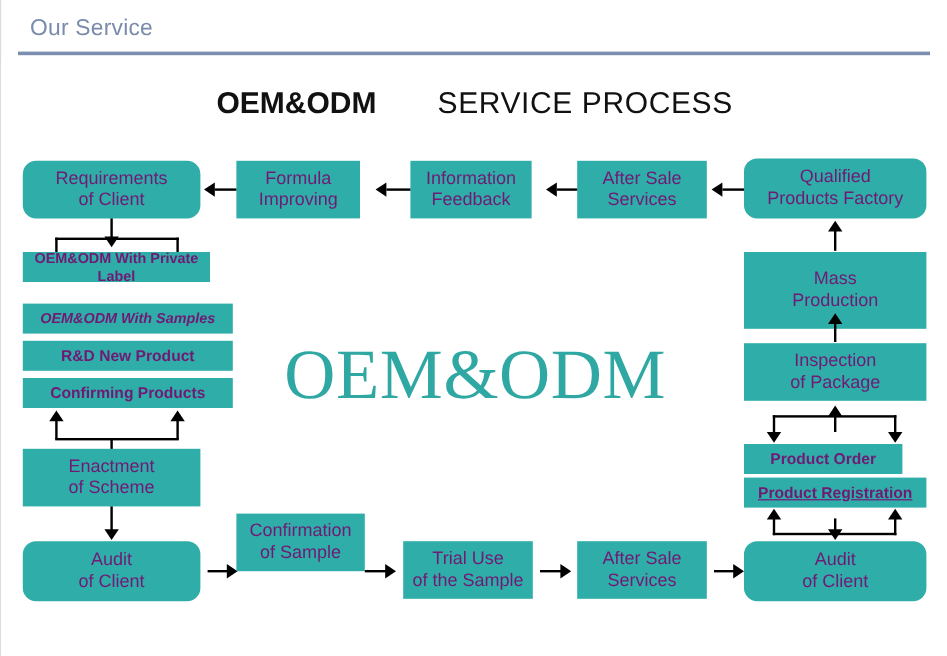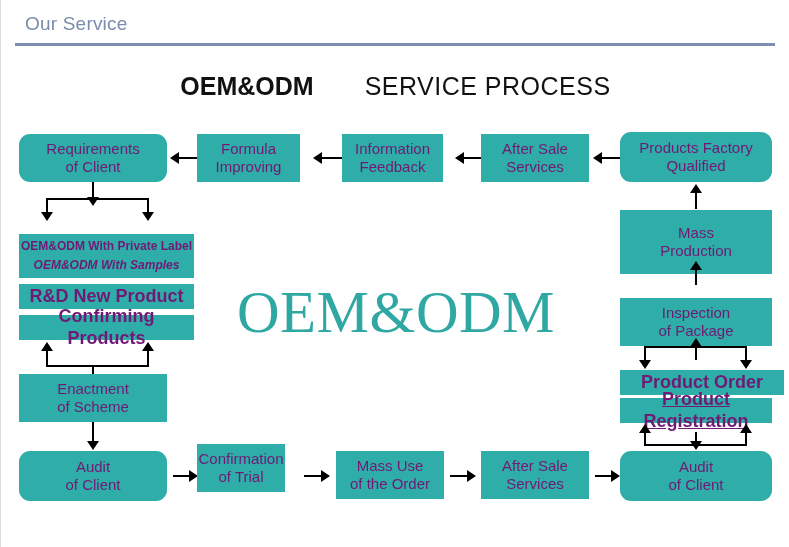--- a/index.html
+++ b/index.html
@@ -96,21 +96,21 @@
     align-items: center;
     justify-content: center;
     text-align: center;
     line-height: 1.22;
     box-sizing: border-box;
   }
   .node.rounded { border-radius: 11px; }
   .node.sq { border-radius: 0px; }
   .node.big  { font-size: 15px; }
   .node.slim { font-size: 12px; font-weight: bold; }
-  .node.slim.lg { font-size: 18px; }
+  .node.slim.lg { font-size: 13px; }
 
   
   .ln {
     position: absolute;
     background: #000000;
   }
   .ln.h { height: 2px; }
   .ln.v { width: 2px; }
 
   .arrow {
@@ -180,22 +180,22 @@
 
     <div class="node sq big" style="left:480px; top:84px; width:108px; height:48px;">
       <div>
         <div>After Sale</div>
         <div>Services</div>
       </div>
     </div>
 
     <div class="node rounded big" style="left:619px; top:82px; width:152px; height:50px;">
       <div>
+        <div>Qualified</div>
         <div>Products Factory</div>
-        <div>Qualified</div>
       </div>
     </div>
 
     <div class="ln h" style="left:178px; top:107px; width:18px;"></div>
     <div class="arrow left" style="left:169px; top:102px;"></div>
 
     <div class="ln h" style="left:321px; top:107px; width:20px;"></div>
     <div class="arrow left" style="left:312px; top:102px;"></div>
 
     <div class="ln h" style="left:463px; top:107px; width:17px;"></div>
@@ -205,21 +205,21 @@
     <div class="arrow left" style="left:592px; top:102px;"></div>
 
     <div class="ln v" style="left:91px; top:132px; width:2px; height:17px;"></div>
     <div class="arrow down" style="left:86px; top:147px;"></div>
     <div class="ln h" style="left:45px; top:148px; width:103px;"></div>
     <div class="ln v" style="left:45px; top:148px; height:16px;"></div>
     <div class="ln v" style="left:146px; top:148px; height:16px;"></div>
     <div class="arrow down" style="left:40px; top:162px;"></div>
     <div class="arrow down" style="left:141px; top:162px;"></div>
 
-    <div class="node sq slim" style="left:18px; top:184px; width:175px; height:25px;">
+    <div class="node sq slim" style="left:18px; top:160px; width:156px; height:25px;">
       <span>OEM&amp;ODM With Private Label</span>
     </div>
 
     <div class="node sq slim" style="left:18px; top:203px; width:175px; height:25px;font-style:italic;">
       <span>OEM&amp;ODM With Samples</span>
     </div>
 
     <div class="node sq slim lg" style="left:18px; top:234px; width:175px; height:25px;">
       <span>R&amp;D New Product</span>
     </div>
@@ -249,34 +249,34 @@
     <div class="node rounded big" style="left:18px; top:401px; width:148px; height:50px;">
       <div>
         <div>Audit</div>
         <div>of Client</div>
       </div>
     </div>
 
     <div class="ln h" style="left:172px; top:425px; width:19px;"></div>
     <div class="arrow right" style="left:188px; top:420px;"></div>
 
-    <div class="node sq big" style="left:196px; top:394px; width:88px; height:48px;">
+    <div class="node sq big" style="left:196px; top:378px; width:107px; height:48px;">
       <div>
         <div>Confirmation</div>
-        <div>of Trial</div>
+        <div>of Sample</div>
       </div>
     </div>
 
     <div class="ln h" style="left:303px; top:425px; width:20px;"></div>
     <div class="arrow right" style="left:320px; top:420px;"></div>
 
     <div class="node sq big" style="left:335px; top:401px; width:108px; height:48px;">
       <div>
-        <div>Mass Use</div>
-        <div>of the Order</div>
+        <div>Trial Use</div>
+        <div>of the Sample</div>
       </div>
     </div>
 
     <div class="ln h" style="left:449px; top:425px; width:20px;"></div>
     <div class="arrow right" style="left:466px; top:420px;"></div>
 
     <div class="node sq big" style="left:480px; top:401px; width:108px; height:48px;">
       <div>
         <div>After Sale</div>
         <div>Services</div>
@@ -299,36 +299,36 @@
     <div class="node sq big" style="left:619px; top:160px; width:152px; height:64px;">
       <div>
         <div>Mass</div>
         <div>Production</div>
       </div>
     </div>
 
     <div class="ln v" style="left:694px; top:218px; height:17px;"></div>
     <div class="arrow up" style="left:689px; top:211px;"></div>
 
-    <div class="node sq big" style="left:619px; top:248px; width:152px; height:48px;">
+    <div class="node sq big" style="left:619px; top:236px; width:152px; height:48px;">
       <div>
         <div>Inspection</div>
         <div>of Package</div>
       </div>
     </div>
 
     <div class="ln v" style="left:694px; top:296px; height:14px;"></div>
     <div class="arrow up" style="left:689px; top:288px;"></div>
     <div class="ln h" style="left:643px; top:296px; width:103px;"></div>
     <div class="ln v" style="left:643px; top:296px; height:16px;"></div>
     <div class="ln v" style="left:744px; top:296px; height:16px;"></div>
     <div class="arrow down" style="left:638px; top:310px;"></div>
     <div class="arrow down" style="left:739px; top:310px;"></div>
 
-    <div class="node sq slim lg" style="left:619px; top:320px; width:164px; height:25px;">
+    <div class="node sq slim lg" style="left:619px; top:320px; width:132px; height:25px;">
       <span>Product Order</span>
     </div>
 
     <div class="node sq slim lg" style="left:619px; top:348px; width:152px; height:25px;text-decoration:underline;">
       <span>Product Registration</span>
     </div>
 
     <div class="arrow up" style="left:638px; top:374px;"></div>
     <div class="arrow up" style="left:739px; top:374px;"></div>
     <div class="ln v" style="left:643px; top:382px; height:14px;"></div>

